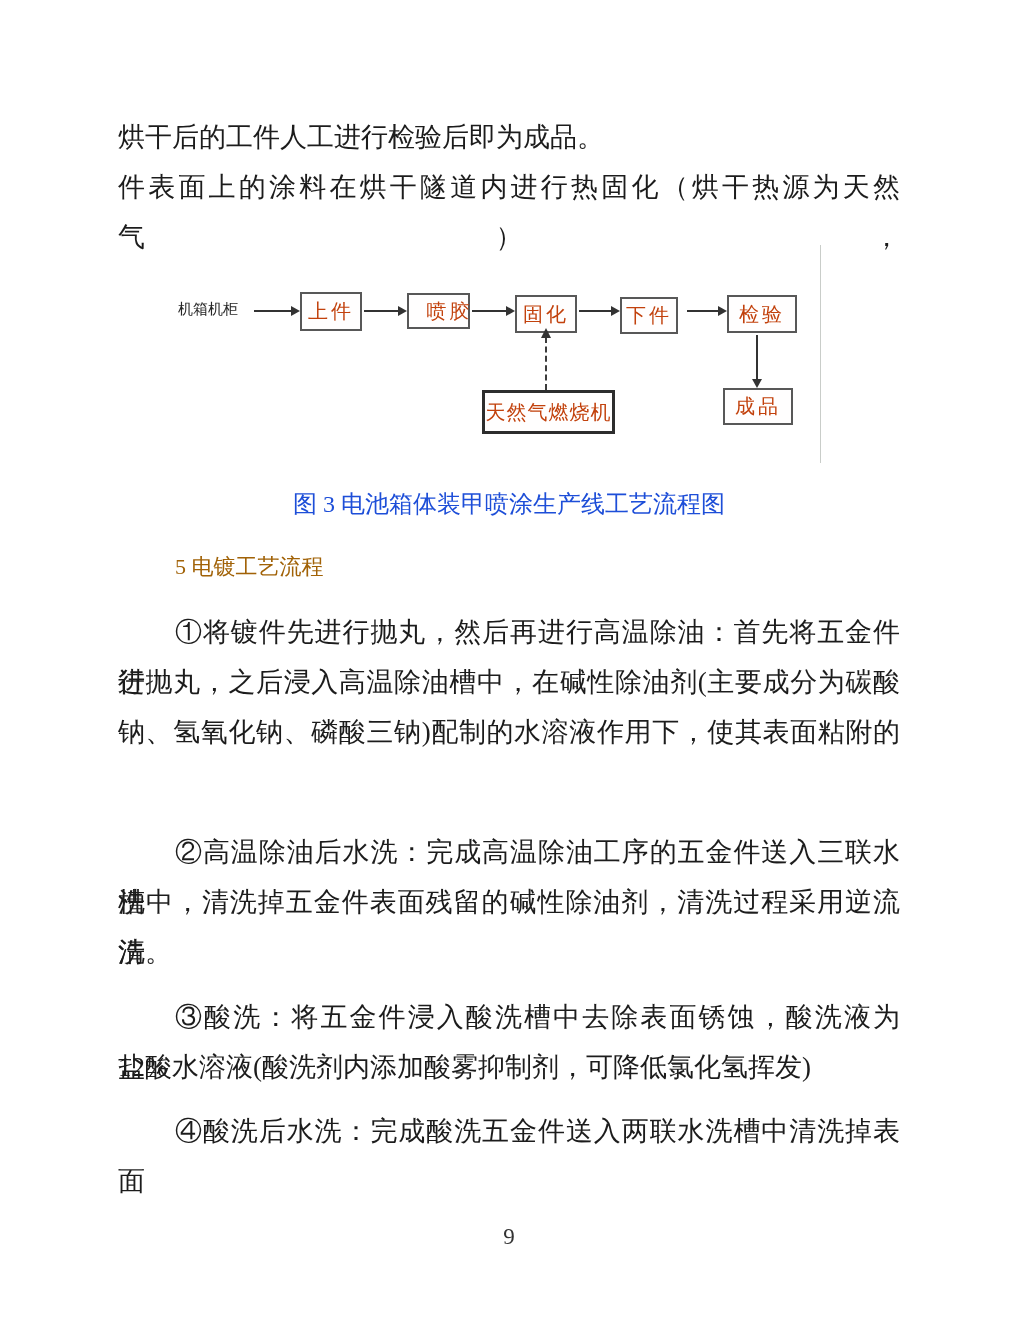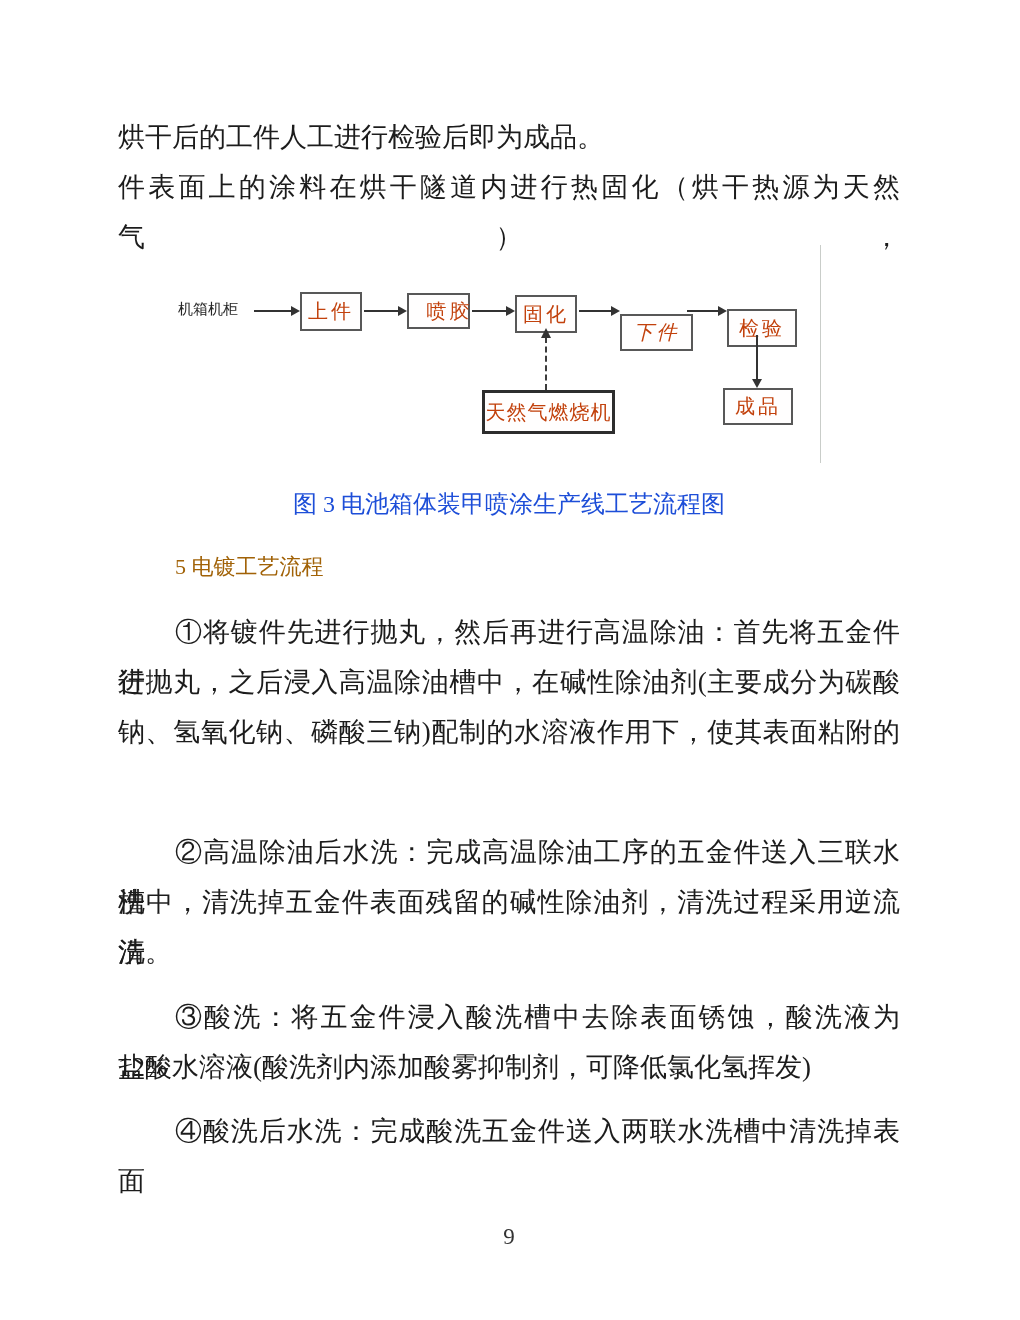--- a/index.html
+++ b/index.html
@@ -111,24 +111,24 @@
     <div class="harrow" style="left:114px; top:65px; width:38px;"></div>
     <div class="fbox" style="left:160px; top:47px; width:62px; height:39px;">上件</div>
 
     <div class="harrow" style="left:224px; top:65px; width:35px;"></div>
     <div class="fbox" style="left:267px; top:48px; width:63px; height:36px;padding-left:22px;">喷胶</div>
 
     <div class="harrow" style="left:332px; top:65px; width:35px;"></div>
     <div class="fbox" style="left:375px; top:50px; width:62px; height:38px;">固化</div>
 
     <div class="harrow" style="left:439px; top:65px; width:33px;"></div>
-    <div class="fbox" style="left:480px; top:69px; width:73px; height:37px;font-style:italic;">下件</div>
+    <div class="fbox" style="left:480px; top:52px; width:58px; height:37px;">下件</div>
 
     <div class="harrow" style="left:547px; top:65px; width:32px;"></div>
-    <div class="fbox" style="left:587px; top:50px; width:70px; height:38px;margin-top:14px;">检验</div>
+    <div class="fbox" style="left:587px; top:50px; width:70px; height:38px;">检验</div>
 
     <div class="varrow" style="left:616px; top:90px; height:45px;"></div>
     <div class="fbox" style="left:583px; top:143px; width:70px; height:37px;">成品</div>
 
     <div class="vdash" style="left:405px; top:92px; height:53px;"></div>
     <div class="fbox bold" style="left:342px; top:145px; width:133px; height:44px;">天然气燃烧机</div>
   </div>
 
   <div class="abs txtcol caption" style="top:489px">图 3 电池箱体装甲喷涂生产线工艺流程图</div>
 

